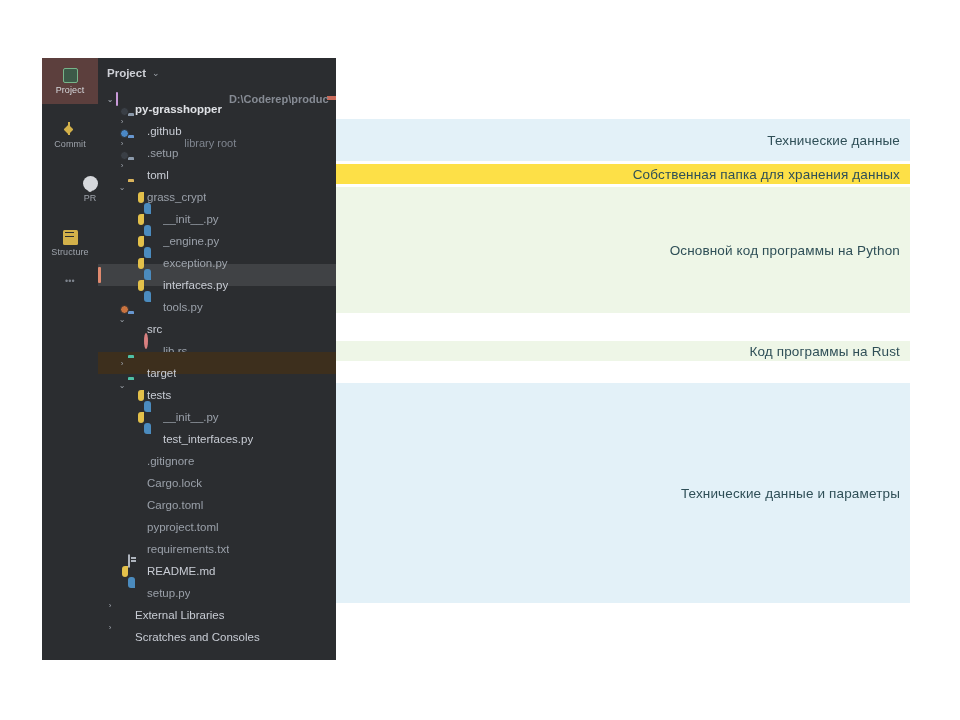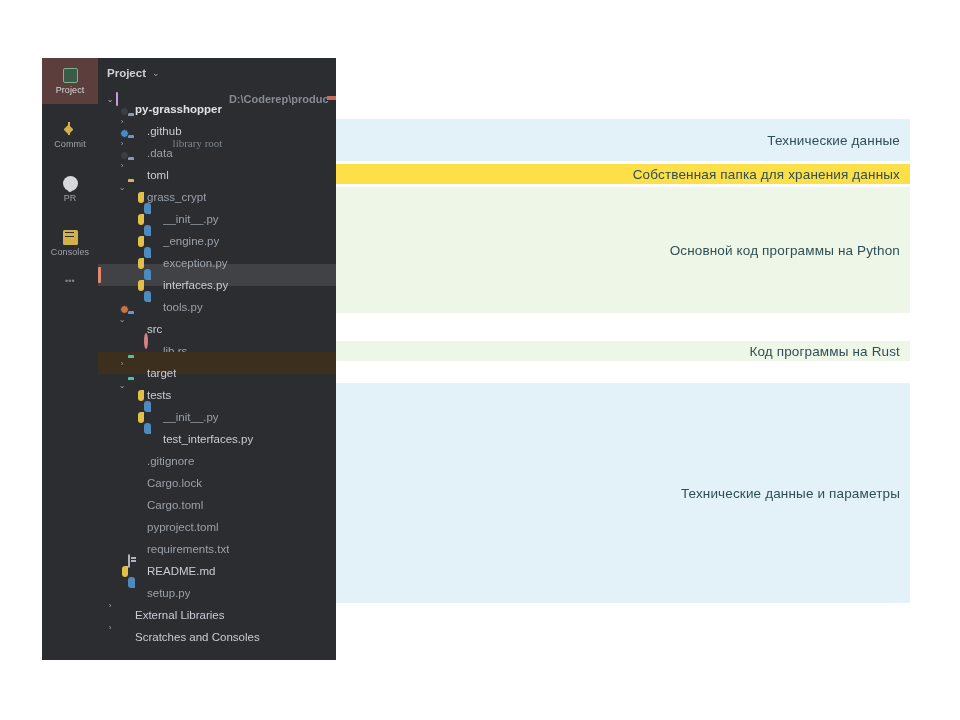--- a/index.html
+++ b/index.html
@@ -38,21 +38,21 @@
   .panel-header{height:30px;display:flex;align-items:center;padding-left:9px;
                 color:#ced0d6;font-size:11.5px;font-weight:bold;}
   .panel-header .chev{margin-left:6px;font-size:9px;color:#9ea3ab;font-weight:normal;}
   .tree{position:absolute;left:0;top:30px;width:238px;height:572px;}
 
   .row{position:relative;height:22px;display:flex;align-items:center;
        font-size:11.5px;color:#c8ccd4;white-space:nowrap;}
   .row .arrow{width:12px;flex:0 0 12px;text-align:center;font-size:8px;color:#9ea3ab;}
   .row .ficon{width:14px;height:14px;flex:0 0 14px;margin-right:5px;position:relative;}
   .row .name{overflow:hidden;margin-top:20px;}
-  .row .sub{color:#7f858f;font-size:11px;font-family:Liberation Serif, serif;}
+  .row .sub{color:#7f858f;margin-left:6px;font-size:11px;}
   .row .path{color:#868b94;margin-left:7px;font-size:11px;}
   .row.root{font-weight:bold;color:#dfe1e5;}
   .row.selected{background:rgba(255,255,255,.10);}
   .row.excluded{background:#3d2f1d;}
   .gutter-mark{position:absolute;left:0;top:3px;width:3px;height:16px;
                background:#e08a6f;border-radius:1px;}
 
   
   .i0{padding-left:6px;}
   .i1{padding-left:18px;}
@@ -144,27 +144,27 @@
     <div class="toolstrip">
       <div id="toolstrip-items">
           <div class="tool active" style="margin-top: 0px;">
             <span class="ticon ic-project"></span>
             <span class="tlabel">Project</span>
           </div>
           <div class="tool" style="margin-top: 8px;">
             <span class="ticon ic-commit"></span>
             <span class="tlabel">Commit</span>
           </div>
-          <div class="tool" style="margin-top: 8px;">
+          <div class="tool" style="margin-top: 8px; padding-left: 20px;">
             <span class="ticon ic-pr"></span>
             <span class="tlabel">PR</span>
           </div>
           <div class="tool" style="margin-top: 8px;">
             <span class="ticon ic-structure"></span>
-            <span class="tlabel">Consoles</span>
+            <span class="tlabel">Structure</span>
           </div>
         </div>
       <div class="tool dots">
         <span class="tlabel">•••</span>
       </div>
     </div>
 
     <div class="panel">
       <div class="panel-header">
         <span>Project</span>
@@ -179,21 +179,21 @@
             <span class="path">D:\Coderep\produc</span>
           </div>
           <div class="row i1">
             <span class="arrow">›</span>
             <span class="ficon"><span class="folder f-grayblue"><i class="badge b-dark"></i></span></span>
             <span class="name">.github</span>
           </div>
           <div class="row i1">
             <span class="arrow">›</span>
             <span class="ficon"><span class="folder f-blue"><i class="badge b-blue"></i></span></span>
-            <span class="name" style="color: rgb(154, 160, 169);">.data</span>
+            <span class="name" style="color: rgb(154, 160, 169);">.setup</span>
             <span class="sub">library root</span>
           </div>
           <div class="row i1">
             <span class="arrow">›</span>
             <span class="ficon"><span class="folder f-grayblue"><i class="badge b-dark"></i></span></span>
             <span class="name">toml</span>
           </div>
           <div class="row i1">
             <span class="arrow">⌄</span>
             <span class="ficon"><span class="folder f-yellow"></span></span>

